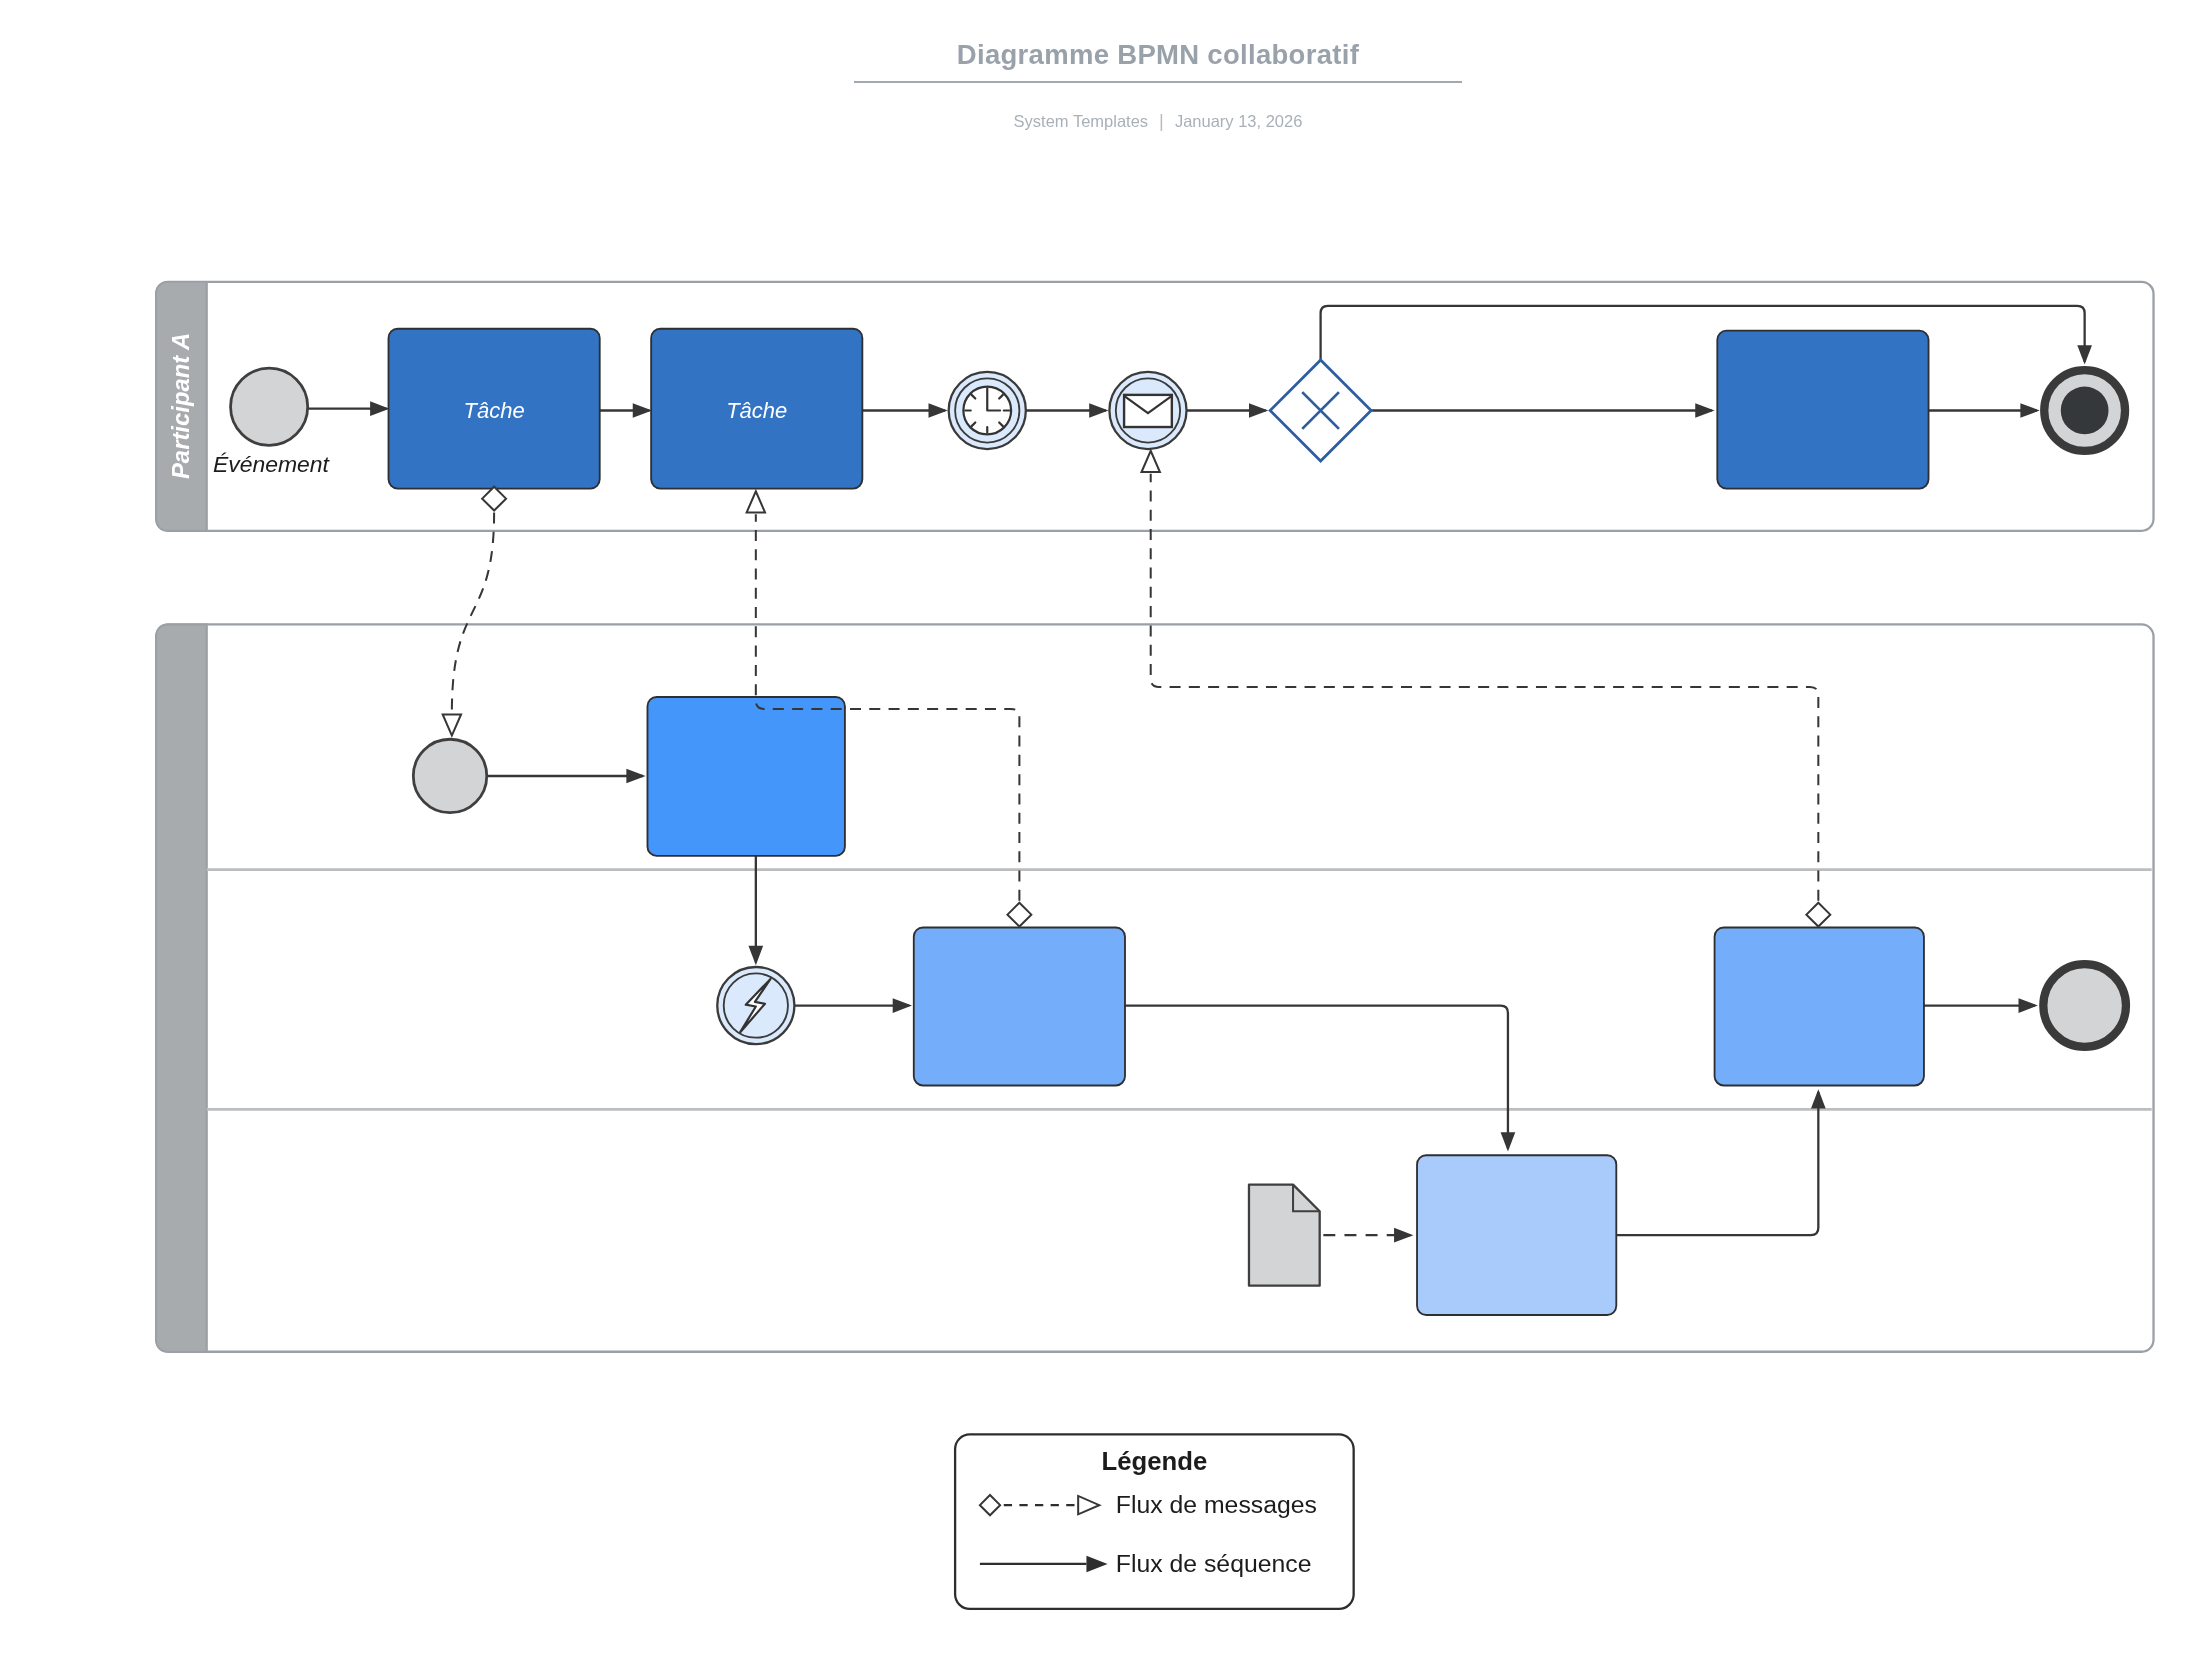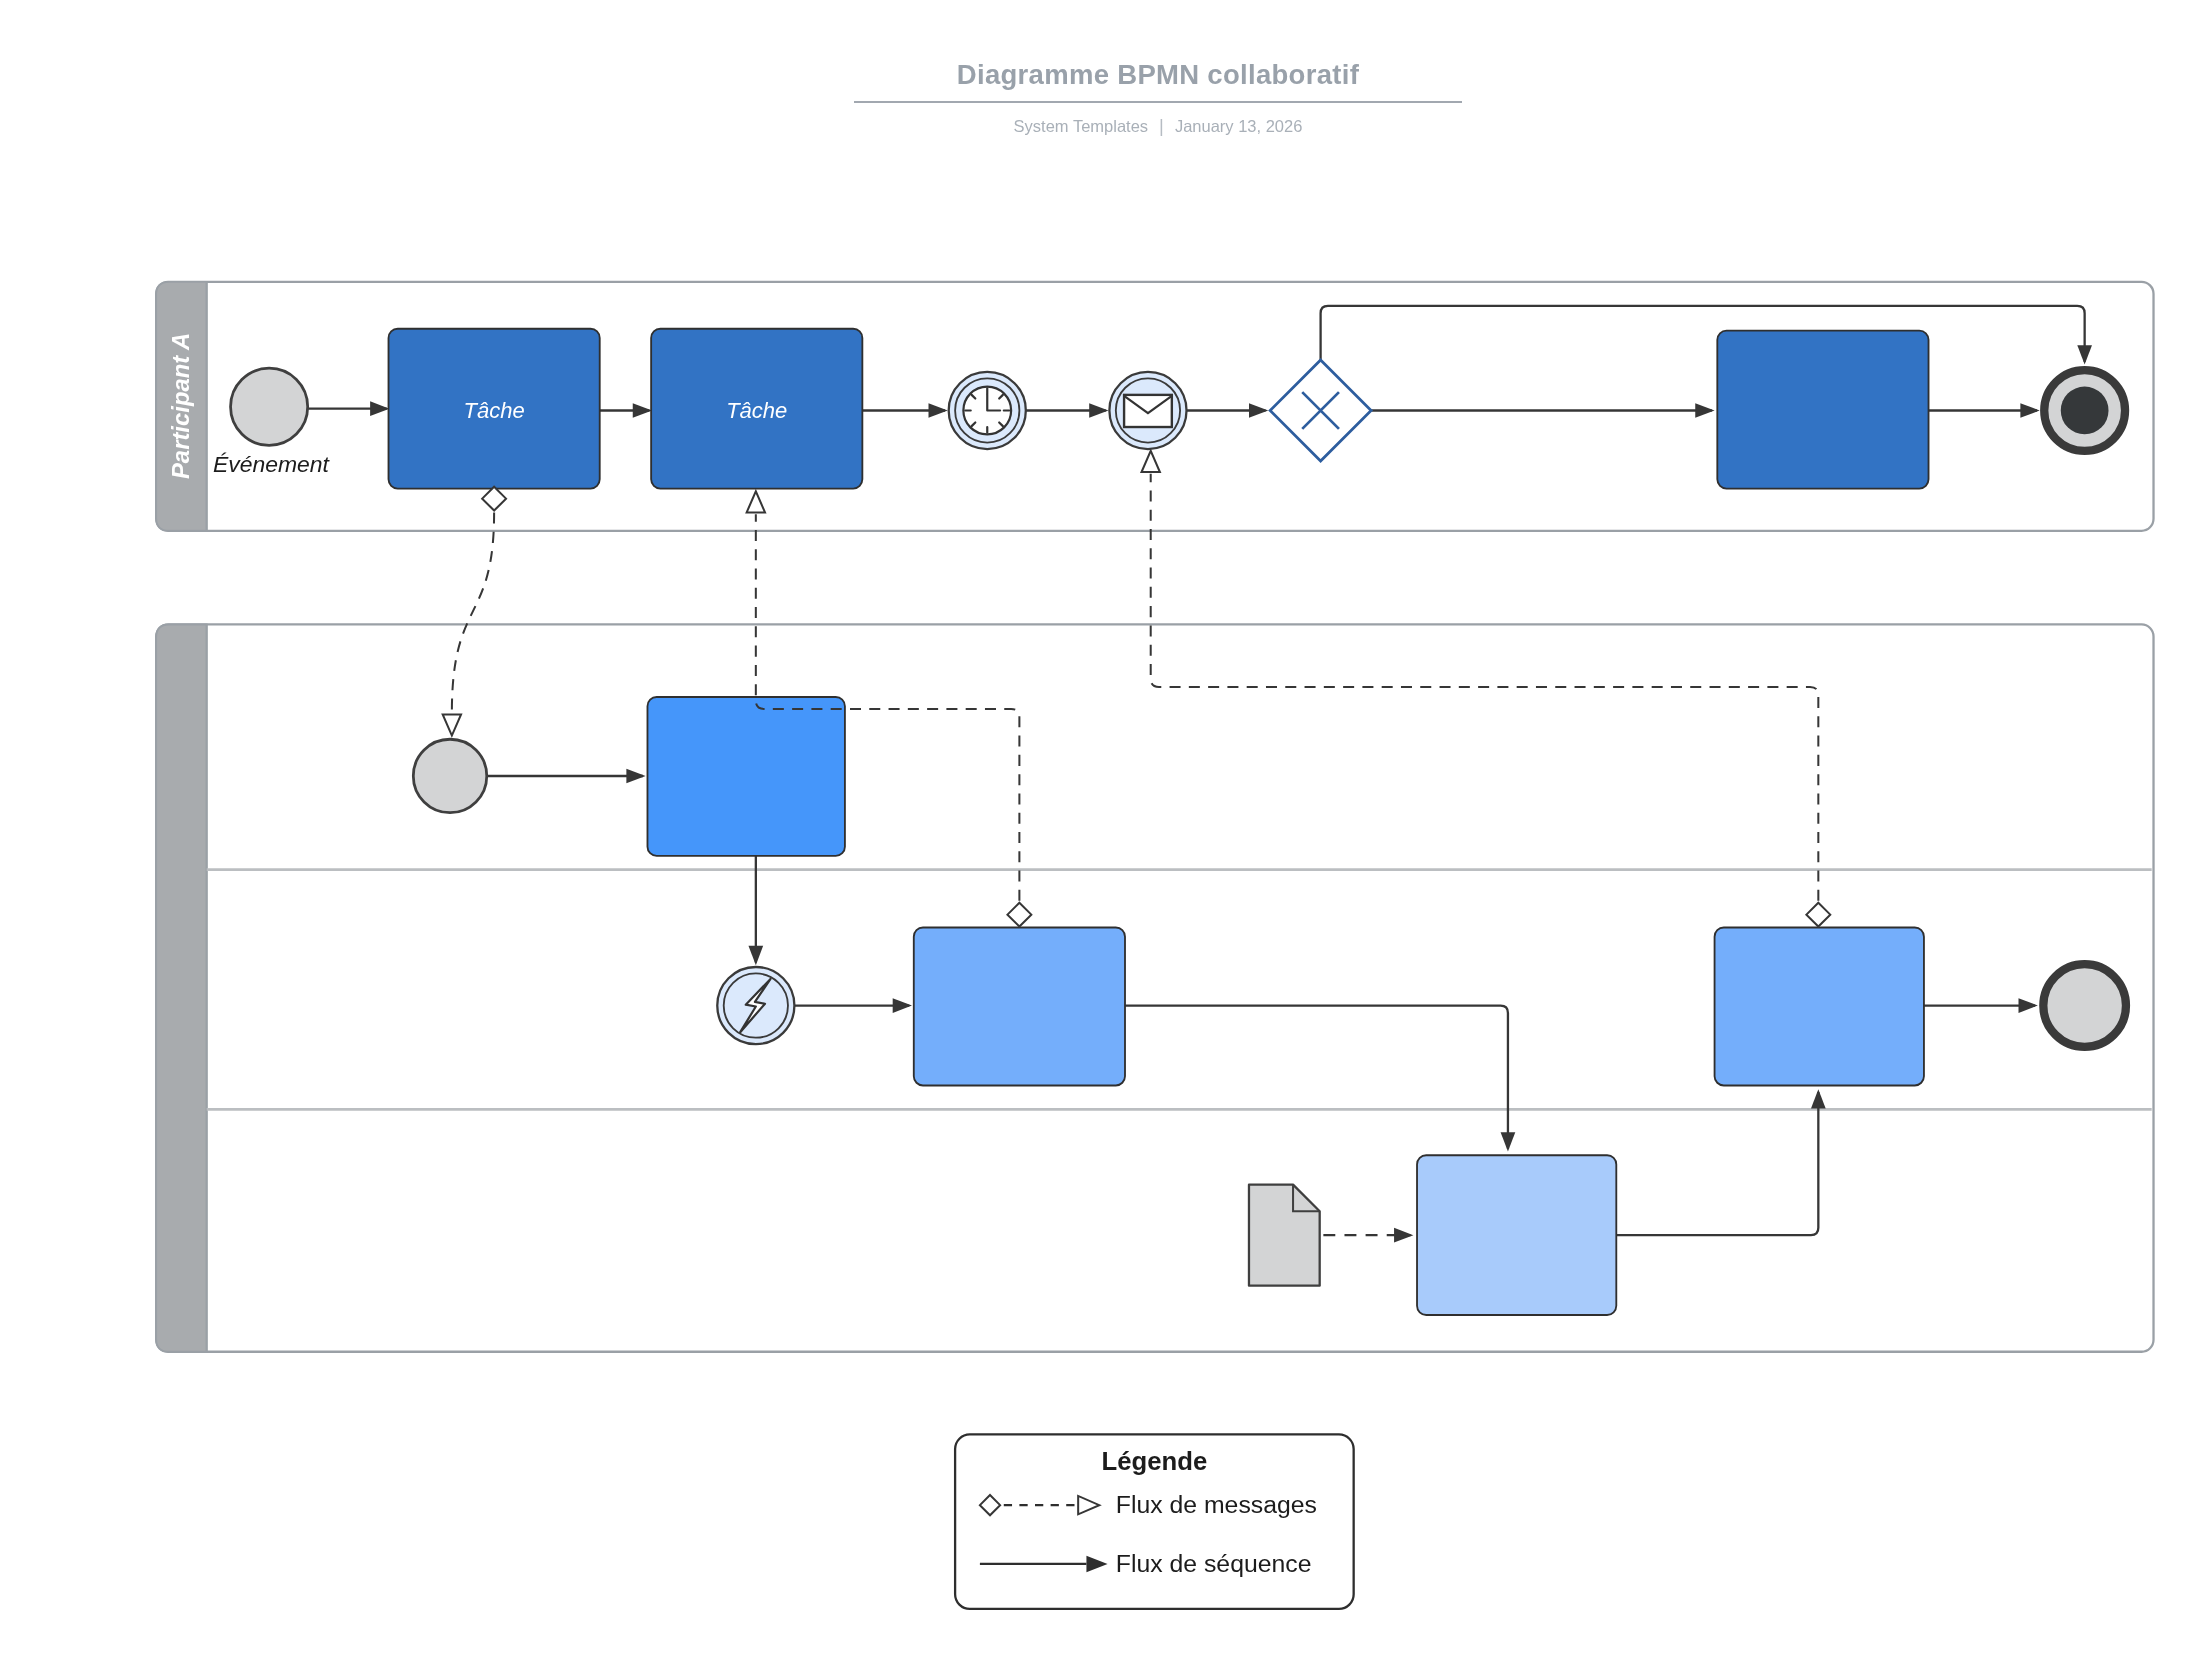--- a/index.html
+++ b/index.html
@@ -16,23 +16,23 @@
     --gateway-stroke:#2d5d9e;
     --title-color:#99a1aa;
     --subtitle-color:#a9b0b8;
   }
   *{margin:0;padding:0;box-sizing:border-box;}
   body{
     width:2205px;height:1664px;background:#ffffff;position:relative;
     font-family:"Liberation Sans", sans-serif;
   }
   .doc-header{position:absolute;left:854px;top:39px;width:608px;text-align:center;}
-  .doc-title{font-size:27.5px;font-weight:bold;color:var(--title-color);letter-spacing:0.3px;margin-top:20px;}
+  .doc-title{font-size:27.5px;font-weight:bold;color:var(--title-color);letter-spacing:0.3px;}
   .doc-title-rule{margin-top:10px;border-bottom:2.8px solid #a2a8b0;width:100%;}
-  .doc-subtitle{margin-top:12px;font-size:16.5px;color:var(--subtitle-color);}
+  .doc-subtitle{margin-top:27px;font-size:16.5px;color:var(--subtitle-color);}
   .doc-subtitle .sep{color:#b6bcc3;padding:0 11px;font-size:18.4px;}
   svg{position:absolute;left:0;top:0;}
 
   .pool-body{fill:#ffffff;stroke:var(--pool-border);stroke-width:2.5;}
   .pool-head{fill:var(--pool-header);stroke:var(--pool-border);stroke-width:2;}
   .lane-line{stroke:var(--lane-divider);stroke-width:3;fill:none;}
   .pool-label{fill:#ffffff;font-size:26px;font-weight:bold;font-style:italic;}
 
   .task{stroke:#2f2f2f;stroke-width:2;}
   .task.dark{fill:var(--task-dark);}

